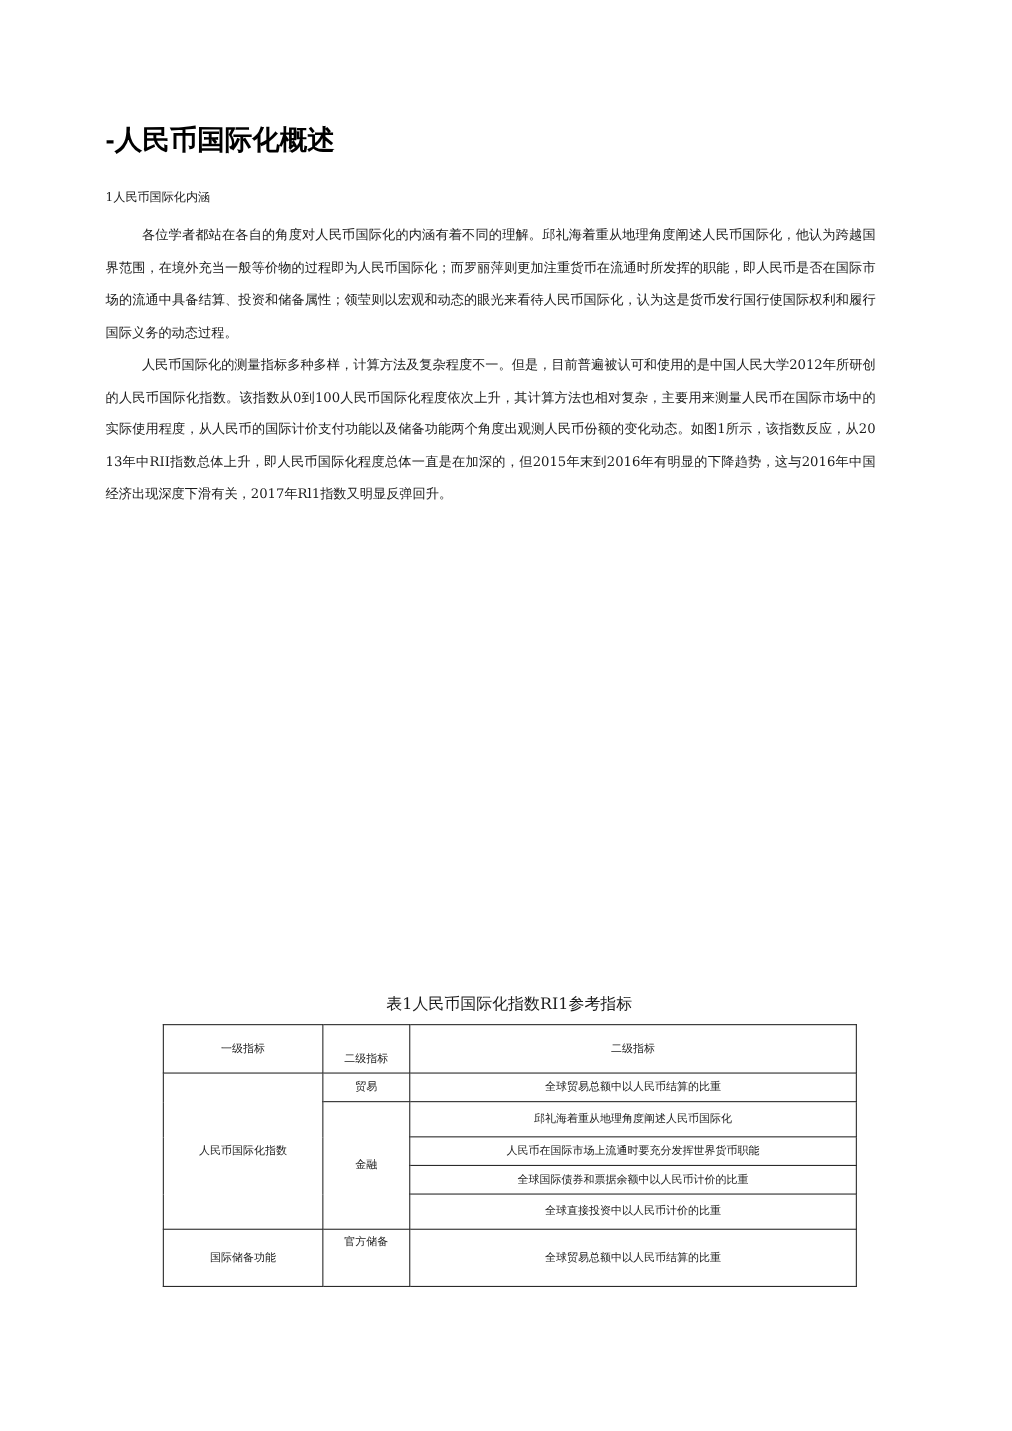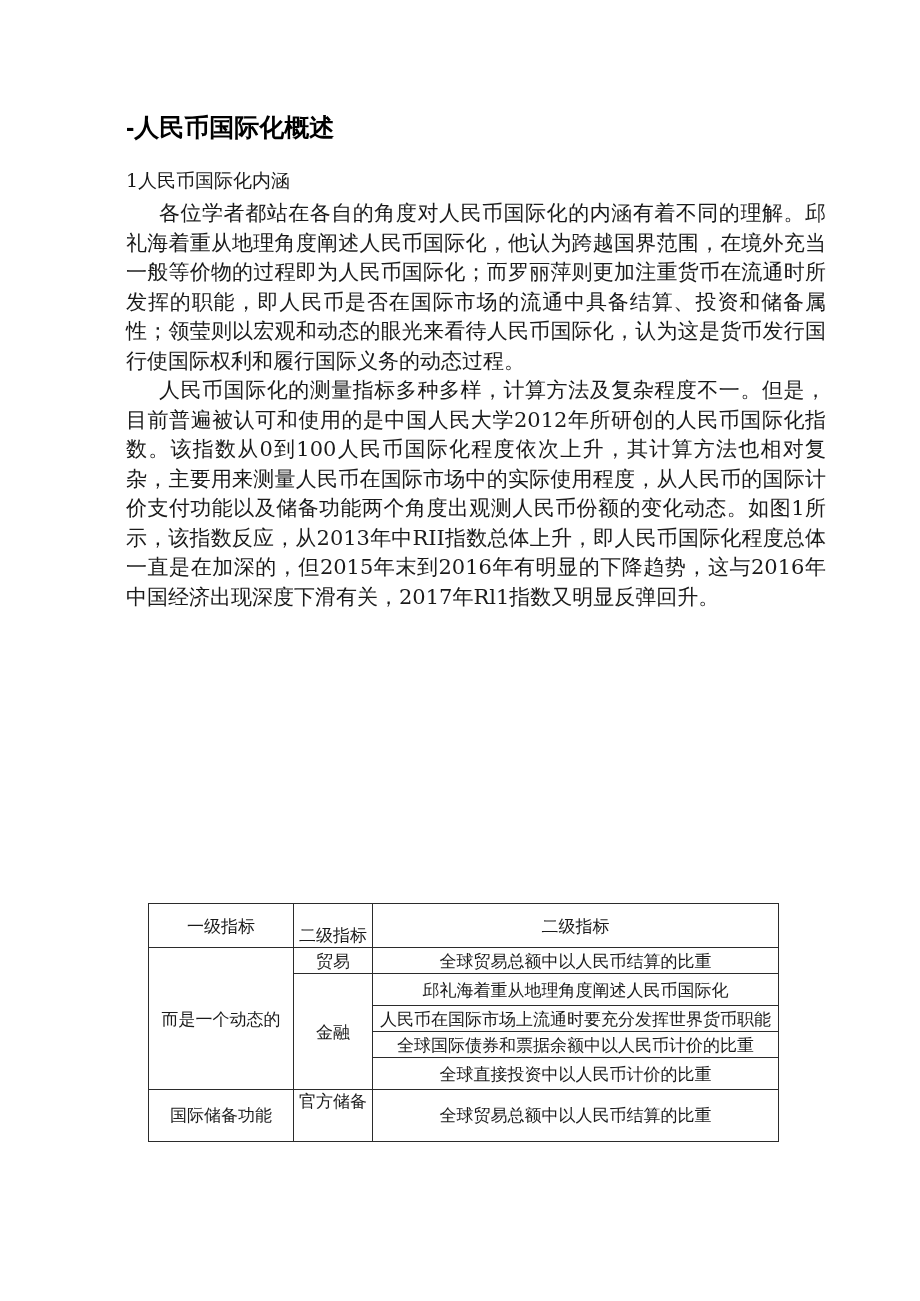--- a/index.html
+++ b/index.html
@@ -20,21 +20,21 @@
     position: absolute;
     left: 0; top: 0;
     width: 920px;
     height: 1301px;
     box-sizing: border-box;
     padding: 0;
   }
 
   .content {
     position: absolute;
-    left: 126px;
+    left: 96px;
     top: 110px;
     width: 700px;
   }
 
   
   .doc-title {
     font-family: "Liberation Sans", "DejaVu Sans", sans-serif;
     font-weight: bold;
     font-size: 25px;
     line-height: 34px;
@@ -50,33 +50,33 @@
     font-size: 16.5px;
     line-height: 26px;
     color: #1a1a1a;
     margin-top: 60px;
     padding-left: 13px;
   }
 
   
   .sub-heading {
     font-family: "DejaVu Serif", "Liberation Serif", serif;
-    font-size: 19px;
+    font-size: 11px;
     line-height: 28px;
     color: #1a1a1a;
     margin-top: 22px;
   }
   .sub-heading-2 {
     margin-top: 2px;
   }
 
   
   p.body {
     font-family: "DejaVu Serif", "Liberation Serif", serif;
-    font-size: 21px;
+    font-size: 12px;
     line-height: 29.5px;
     text-align: justify;
     text-justify: inter-ideograph;
     text-indent: 33px;
     margin: 0;
     color: #1a1a1a;
     word-break: break-all;
   }
   p.body.tight { margin-top: 0; }
   p.first-para { margin-top: 5px; }
@@ -95,21 +95,21 @@
     text-align: center;
     color: #1a1a1a;
     margin-bottom: 8px;
   }
 
   table.indicator-table {
     border-collapse: collapse;
     width: 630px;
     table-layout: fixed;
     font-family: "DejaVu Serif", "Liberation Serif", serif;
-    font-size: 17px;
+    font-size: 10px;
     color: #1a1a1a;
   }
   table.indicator-table td {
     border: 1px solid #2b2b2b;
     text-align: center;
     padding: 2px 4px;
     line-height: 20px;
   }
   
   table.indicator-table {
@@ -147,36 +147,37 @@
     <p class="body first-para">各位学者都站在各自的角度对人民币国际化的内涵有着不同的理解。邱礼海着重从地理角度阐述人民币国际化，他认为跨越国界范围，在境外充当一般等价物的过程即为人民币国际化；而罗丽萍则更加注重货币在流通时所发挥的职能，即人民币是否在国际市场的流通中具备结算、投资和储备属性；领莹则以宏观和动态的眼光来看待人民币国际化，认为这是货币发行国行使国际权利和履行国际义务的动态过程。</p>
 
 
 
     <p class="body tight">人民币国际化的测量指标多种多样，计算方法及复杂程度不一。但是，目前普遍被认可和使用的是中国人民大学2012年所研创的人民币国际化指数。该指数从0到100人民币国际化程度依次上升，其计算方法也相对复杂，主要用来测量人民币在国际市场中的实际使用程度，从人民币的国际计价支付功能以及储备功能两个角度出观测人民币份额的变化动态。如图1所示，该指数反应，从2013年中RII指数总体上升，即人民币国际化程度总体一直是在加深的，但2015年末到2016年有明显的下降趋势，这与2016年中国经济出现深度下滑有关，2017年Rl1指数又明显反弹回升。</p>
 
   </div>
 
   <div class="table-block">
 
+    <div class="table-caption">表1人民币国际化指数RI1参考指标</div>
 
     <table class="indicator-table">
       <colgroup>
         <col class="col-a">
         <col class="col-b">
         <col class="col-c">
       </colgroup>
       <tbody>
         <tr class="row-h">
           <td class="v-middle nowrap">一级指标</td>
           <td class="v-bottom nowrap">二级指标</td>
           <td class="v-middle">二级指标</td>
         </tr>
 
         <tr class="row-std">
-          <td class="v-middle nowrap" rowspan="5">而是一个动态的</td>
+          <td class="v-middle nowrap" rowspan="5">人民币国际化指数</td>
           <td class="v-middle nowrap">贸易</td>
           <td class="v-middle">全球贸易总额中以人民币结算的比重</td>
         </tr>
 
         <tr class="row-tall">
           <td class="v-middle nowrap" rowspan="4">金融</td>
           <td class="v-middle">邱礼海着重从地理角度阐述人民币国际化</td>
         </tr>
         <tr class="row-std">
           <td class="v-middle">人民币在国际市场上流通时要充分发挥世界货币职能</td>

